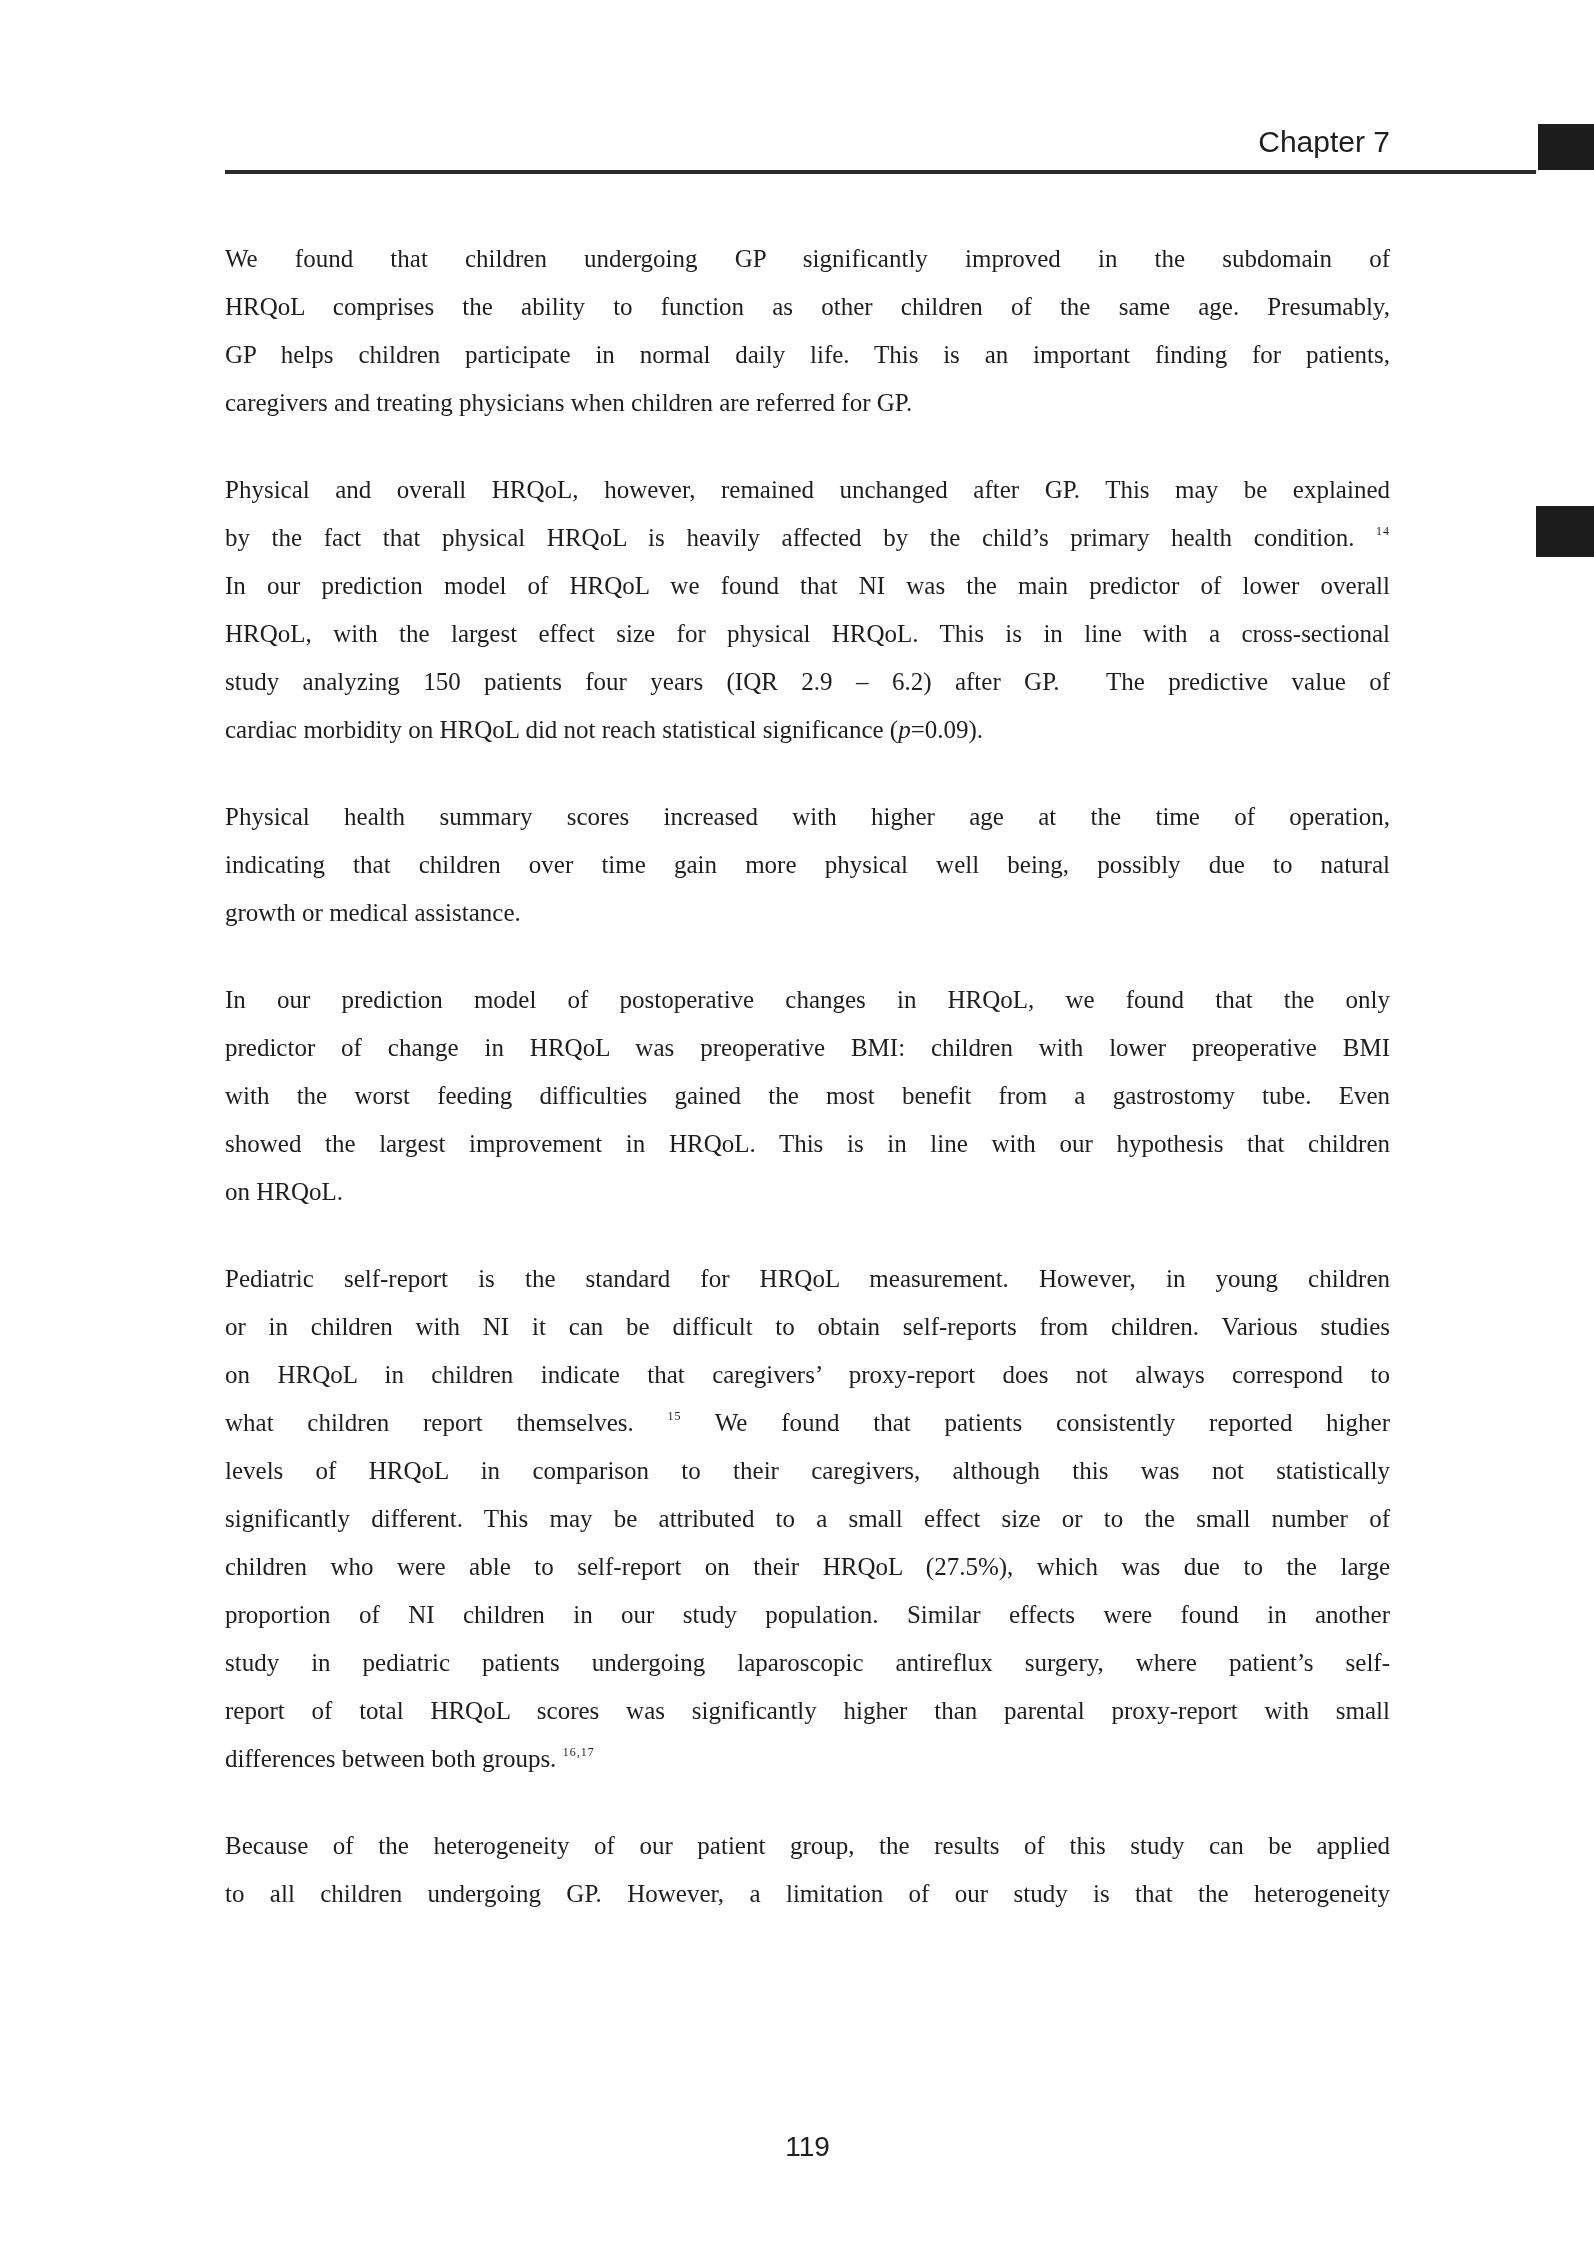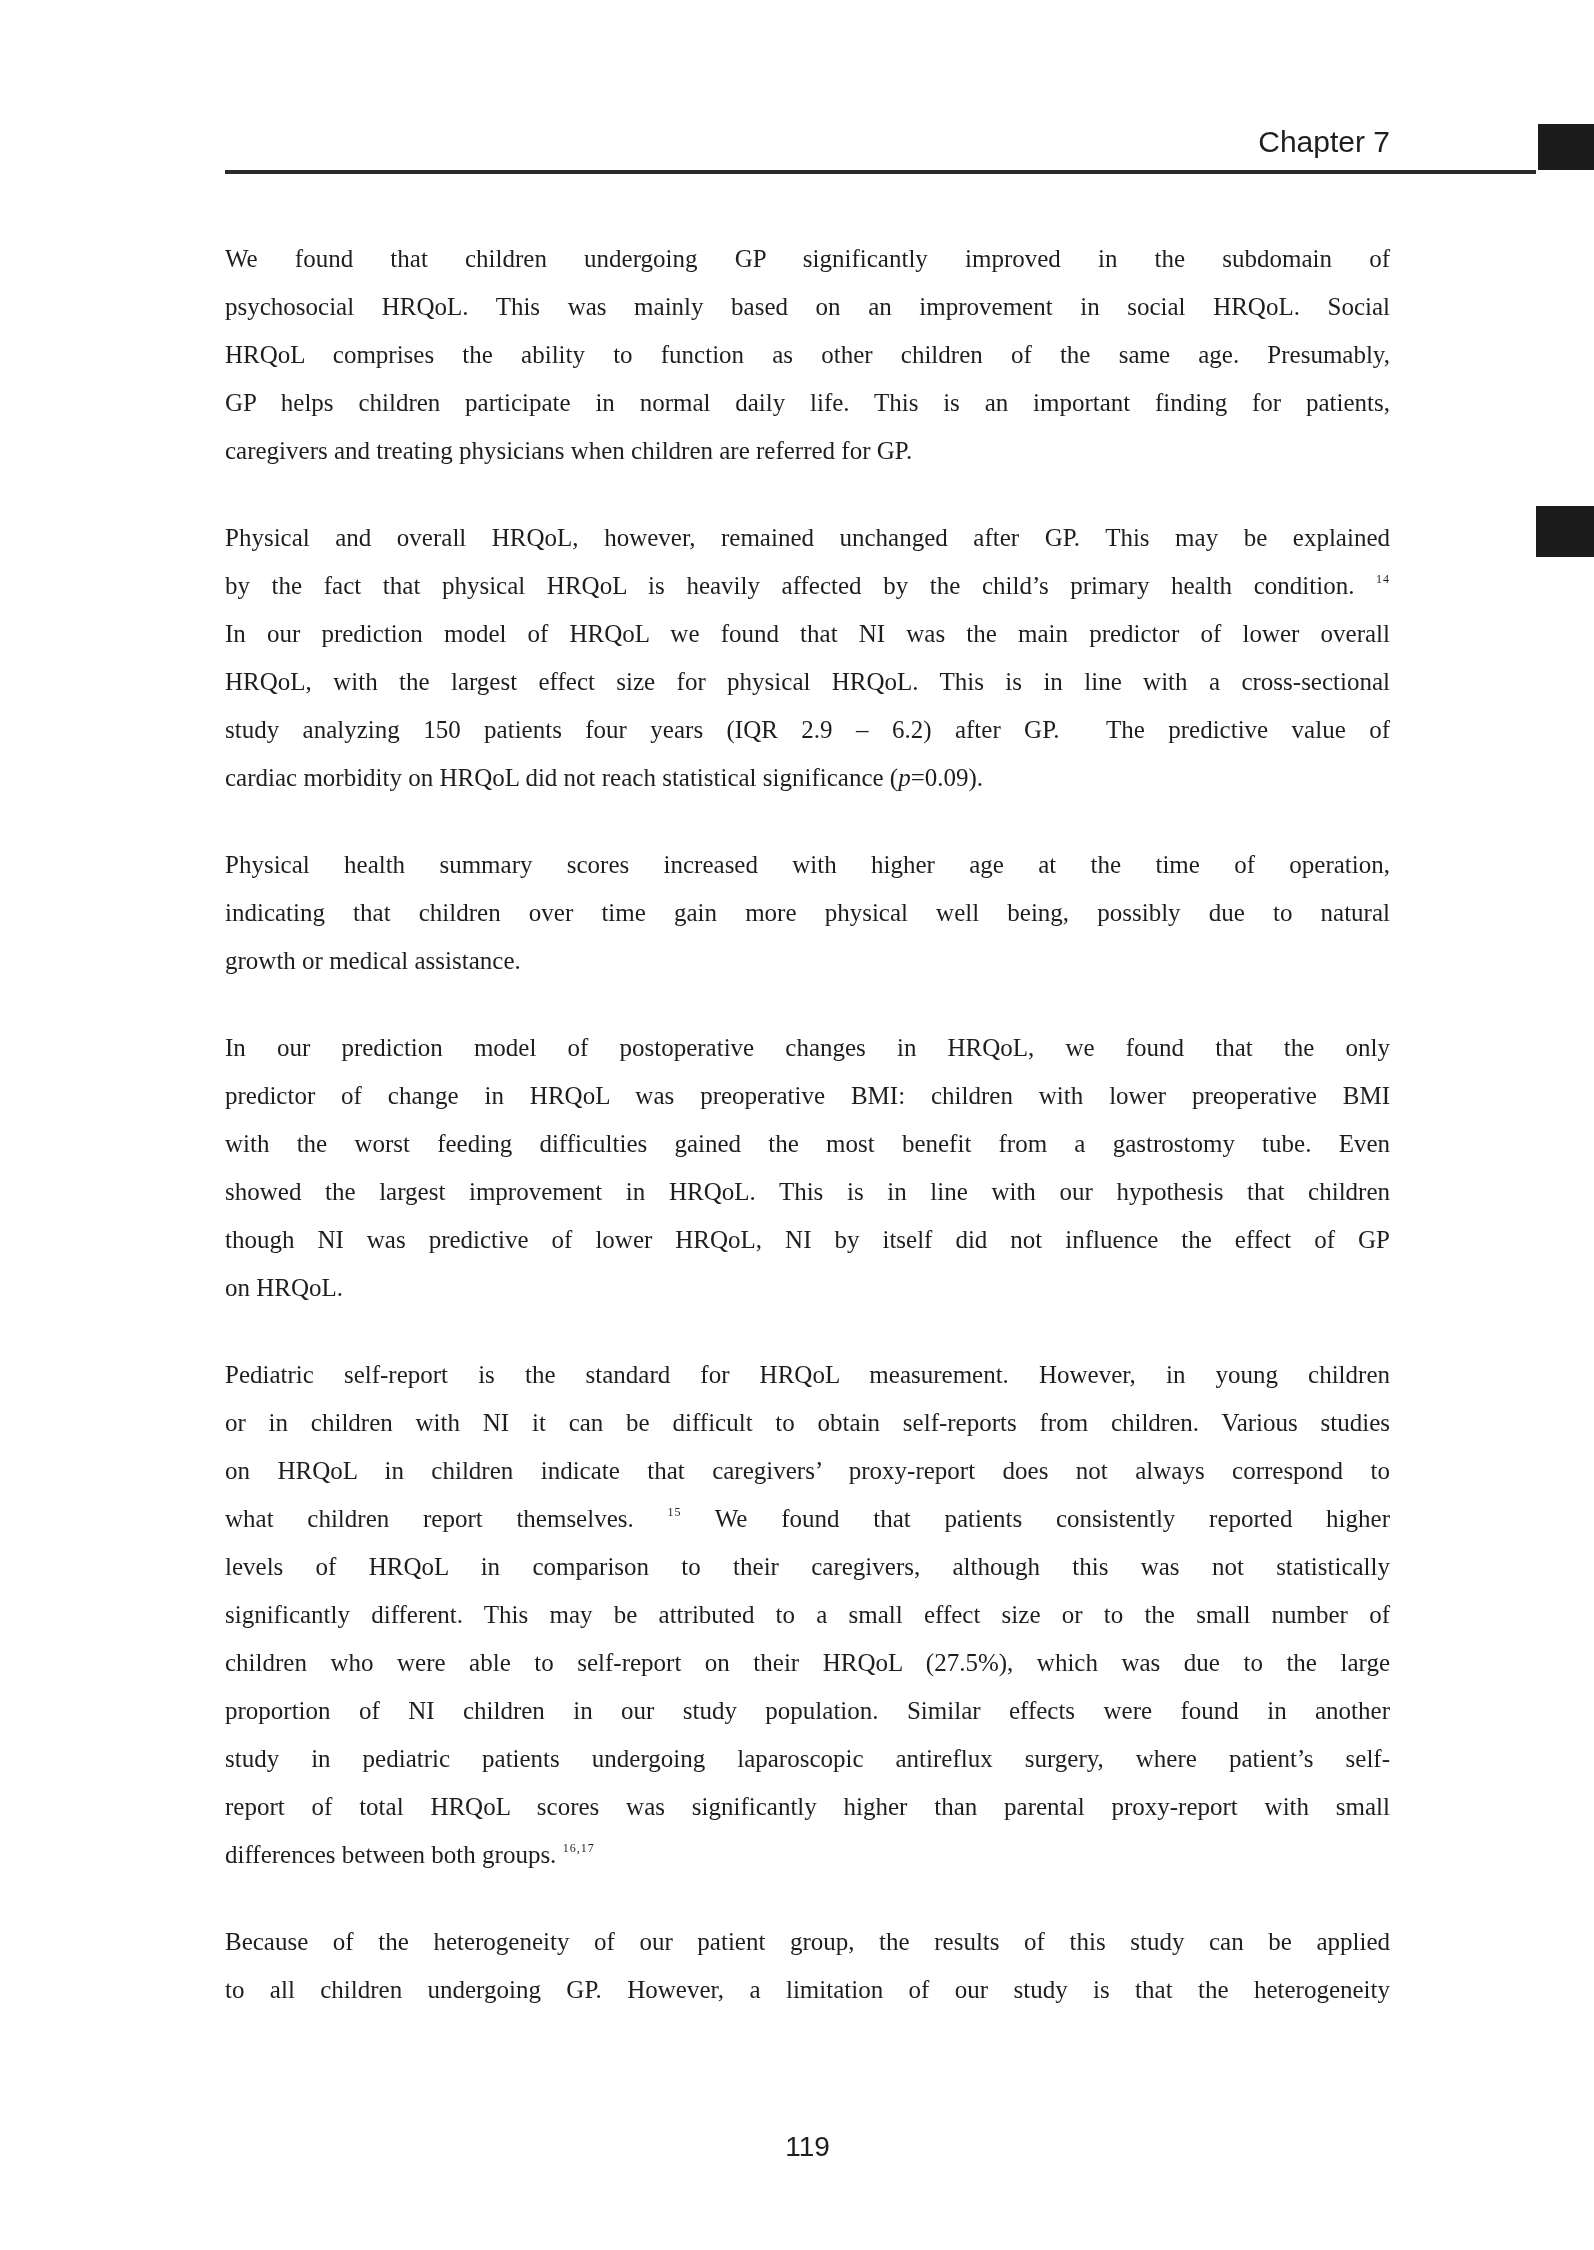--- a/index.html
+++ b/index.html
@@ -103,21 +103,20 @@
   </div>
 
   <div class="header-rule"></div>
   <div class="chapter-tab-top"></div>
   <div class="chapter-tab-side"></div>
 
   <div class="body-text">
 
     <div class="para">
       <div class="line">We found that children undergoing GP significantly improved in the subdomain of</div>
-      <div class="line">psychosocial HRQoL. This was mainly based on an improvement in social HRQoL. Social</div>
       <div class="line">HRQoL comprises the ability to function as other children of the same age. Presumably,</div>
       <div class="line">GP helps children participate in normal daily life. This is an important finding for patients,</div>
       <div class="line last">caregivers and treating physicians when children are referred for GP.</div>
     </div>
 
     <div class="para">
       <div class="line">Physical and overall HRQoL, however, remained unchanged after GP. This may be explained</div>
       <div class="line">by the fact that physical HRQoL is heavily affected by the child’s primary health condition. <sup>14</sup></div>
       <div class="line">In our prediction model of HRQoL we found that NI was the main predictor of lower overall</div>
       <div class="line">HRQoL, with the largest effect size for physical HRQoL. This is in line with a cross-sectional</div>
@@ -129,21 +128,20 @@
       <div class="line">Physical health summary scores increased with higher age at the time of operation,</div>
       <div class="line">indicating that children over time gain more physical well being, possibly due to natural</div>
       <div class="line last">growth or medical assistance.</div>
     </div>
 
     <div class="para">
       <div class="line">In our prediction model of postoperative changes in HRQoL, we found that the only</div>
       <div class="line">predictor of change in HRQoL was preoperative BMI: children with lower preoperative BMI</div>
       <div class="line">with the worst feeding difficulties gained the most benefit from a gastrostomy tube. Even</div>
       <div class="line">showed the largest improvement in HRQoL. This is in line with our hypothesis that children</div>
-      <div class="line">though NI was predictive of lower HRQoL, NI by itself did not influence the effect of GP</div>
       <div class="line last">on HRQoL.</div>
     </div>
 
     <div class="para">
       <div class="line">Pediatric self-report is the standard for HRQoL measurement. However, in young children</div>
       <div class="line">or in children with NI it can be difficult to obtain self-reports from children. Various studies</div>
       <div class="line">on HRQoL in children indicate that caregivers’ proxy-report does not always correspond to</div>
       <div class="line">what children report themselves. <sup>15</sup> We found that patients consistently reported higher</div>
       <div class="line">levels of HRQoL in comparison to their caregivers, although this was not statistically</div>
       <div class="line">significantly different. This may be attributed to a small effect size or to the small number of</div>

